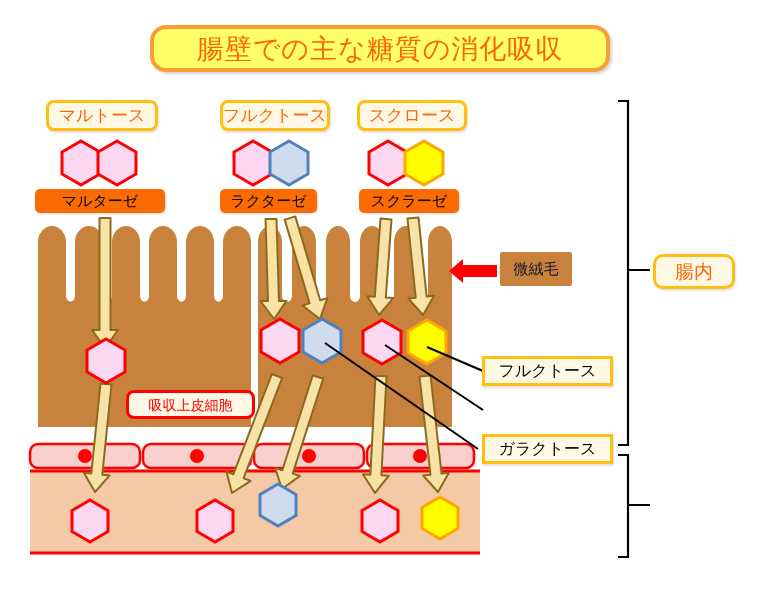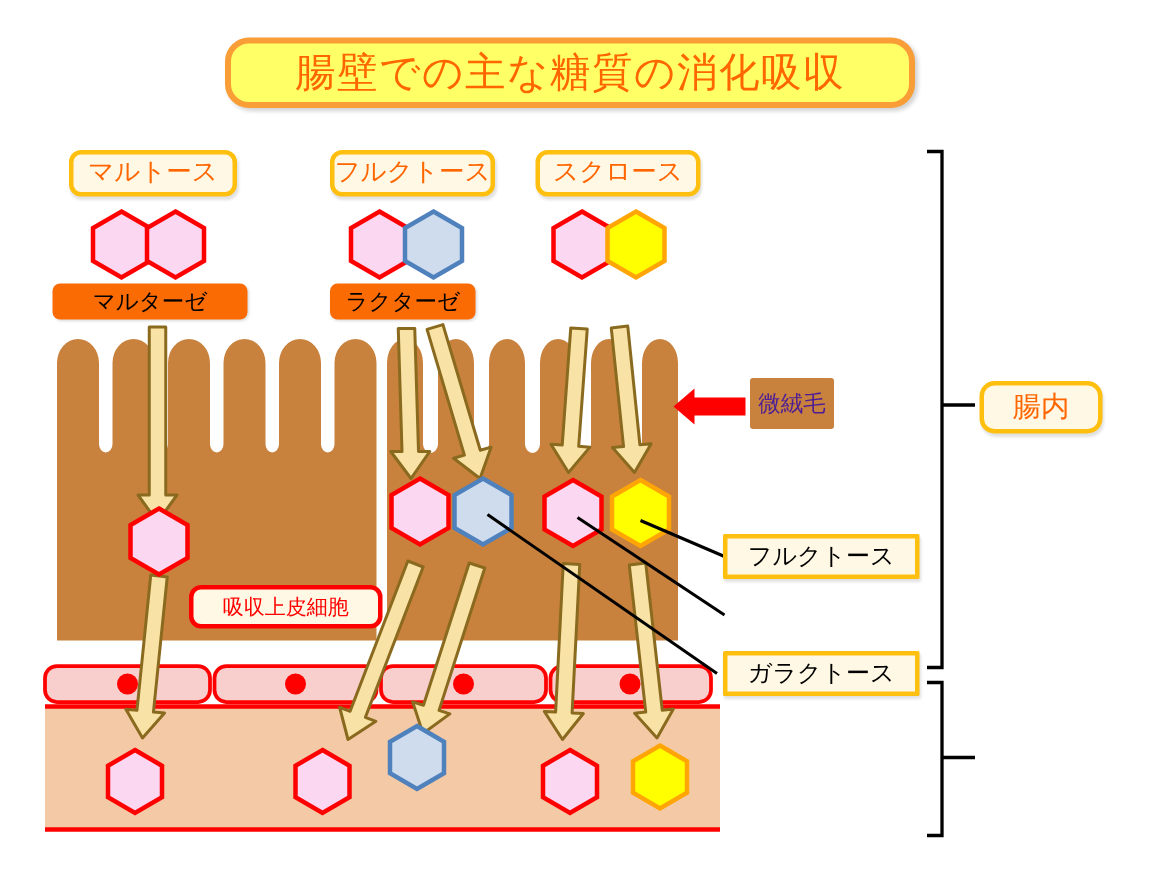--- a/index.html
+++ b/index.html
@@ -19,22 +19,22 @@
   .sugar{height:31px;background:var(--label-bg);border:3px solid var(--gold-border);
          border-radius:8px;color:var(--accent-orange);font-size:17px;top:100px;
          box-shadow:1px 2px 2px rgba(0,0,0,0.12);}
   .enz{height:24px;background:var(--enzyme-bg);border-radius:5px;color:#000000;
        font-size:15px;top:189px;box-shadow:1px 1px 2px rgba(0,0,0,0.15);}
   .mono{left:482px;width:131px;height:30px;background:var(--label-bg);
         border:3px solid var(--gold-border);border-radius:1px;color:#000000;font-size:16px;
         box-shadow:1px 2px 2px rgba(0,0,0,0.12);}
   .side{background:var(--label-bg);border:3.5px solid var(--gold-border);border-radius:10px;
         color:var(--accent-orange);font-size:19px;box-shadow:1px 2px 2px rgba(0,0,0,0.12);}
-  .microvilli{left:500px;top:252px;width:56px;height:34px;background:var(--villi-brown);
-        color:#4c1d95;font-size:15px;border-radius:2px;}
+  .microvilli{left:500px;top:252px;width:72px;height:34px;background:var(--villi-brown);
+        color:#0f172a;font-size:15px;border-radius:2px;}
   .epith{left:126px;top:390px;width:129px;height:29px;background:var(--label-bg);
         border:3px solid var(--red);border-radius:8px;color:var(--red);font-size:14px;}
   
   .villi{fill:var(--villi-brown);stroke:none;}
   .hex-pink{fill:var(--hex-pink);stroke:var(--red);stroke-width:3;}
   .hex-blue{fill:var(--hex-blue-fill);stroke:var(--hex-blue-border);stroke-width:3;}
   .hex-yellow{fill:var(--hex-yellow-fill);stroke:var(--hex-yellow-border);stroke-width:3;}
   .arrow{fill:var(--arrow-fill);stroke:var(--arrow-border);stroke-width:2;stroke-linejoin:round;}
   .cell{fill:var(--cell-pink);stroke:var(--red);stroke-width:2.5;}
   .nucleus{fill:var(--red);}
@@ -121,20 +121,21 @@
   </svg>
 
   <div class="lbl title-box">腸壁での主な糖質の消化吸収</div>
 
   <div class="lbl sugar" style="left:46px;width:112px;">マルトース</div>
   <div class="lbl sugar" style="left:220px;width:110px;">フルクトース</div>
   <div class="lbl sugar" style="left:357px;width:110px;">スクロース</div>
 
   <div class="lbl enz" style="left:35px;width:130px;">マルターゼ</div>
   <div class="lbl enz" style="left:220px;width:97px;">ラクターゼ</div>
+  <div class="lbl enz" style="left:359px;width:100px;">スクラーゼ</div>
 
   <div class="lbl microvilli">微絨毛</div>
 
   <div class="lbl epith">吸収上皮細胞</div>
 
   <div class="lbl mono" style="top:356px;">フルクトース</div>
   <div class="lbl mono" style="top:434px;">ガラクトース</div>
 
   <div class="lbl side" style="left:653px;top:254px;width:82px;height:35px;">腸内</div>
 

